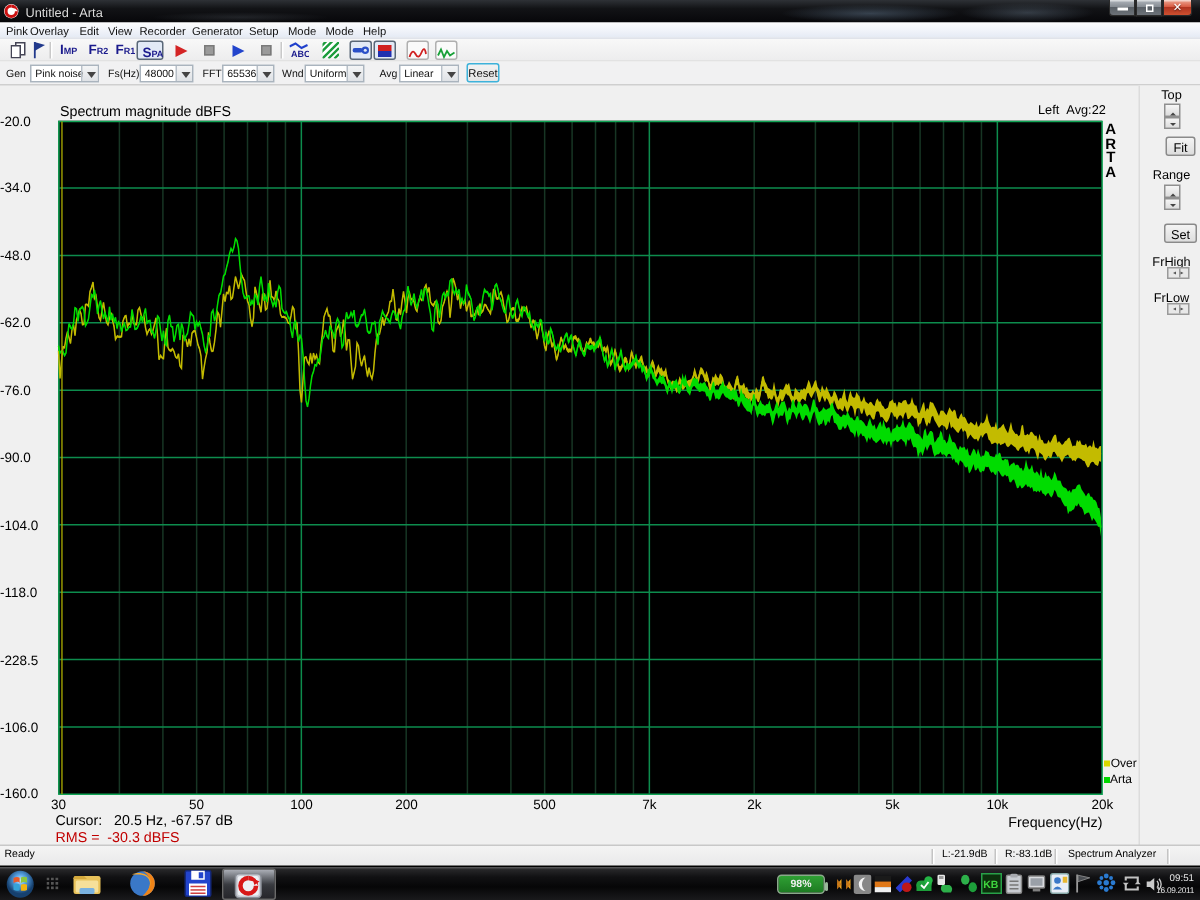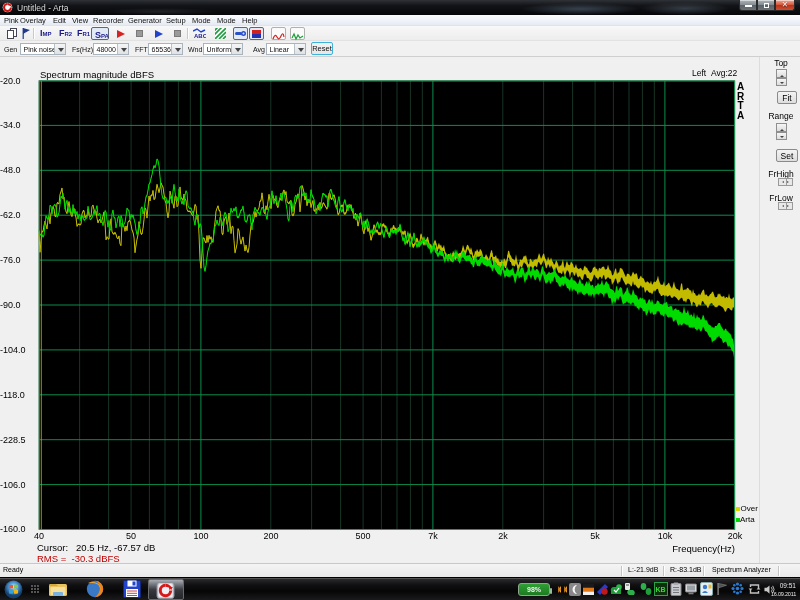--- a/index.html
+++ b/index.html
@@ -192,21 +192,21 @@
 <div class="abs ylab" style="left:0px;top:120px">-34.0</div>
 <div class="abs ylab" style="left:0px;top:165px">-48.0</div>
 <div class="abs ylab" style="left:0px;top:210px">-62.0</div>
 <div class="abs ylab" style="left:0px;top:255px">-76.0</div>
 <div class="abs ylab" style="left:0px;top:300px">-90.0</div>
 <div class="abs ylab" style="left:0px;top:345px">-104.0</div>
 <div class="abs ylab" style="left:0px;top:390px">-118.0</div>
 <div class="abs ylab" style="left:0px;top:435px">-228.5</div>
 <div class="abs ylab" style="left:0px;top:480px">-106.0</div>
 <div class="abs ylab" style="left:0px;top:524px">-160.0</div>
-<div class="abs xlab" style="left:19px;top:531px">40</div>
+<div class="abs xlab" style="left:19px;top:531px">30</div>
 <div class="abs xlab" style="left:111px;top:531px">50</div>
 <div class="abs xlab" style="left:181px;top:531px">100</div>
 <div class="abs xlab" style="left:251px;top:531px">200</div>
 <div class="abs xlab" style="left:343px;top:531px">500</div>
 <div class="abs xlab" style="left:413px;top:531px">7k</div>
 <div class="abs xlab" style="left:483px;top:531px">2k</div>
 <div class="abs xlab" style="left:575px;top:531px">5k</div>
 <div class="abs xlab" style="left:645px;top:531px">10k</div>
 <div class="abs xlab" style="left:715px;top:531px">20k</div>
 

